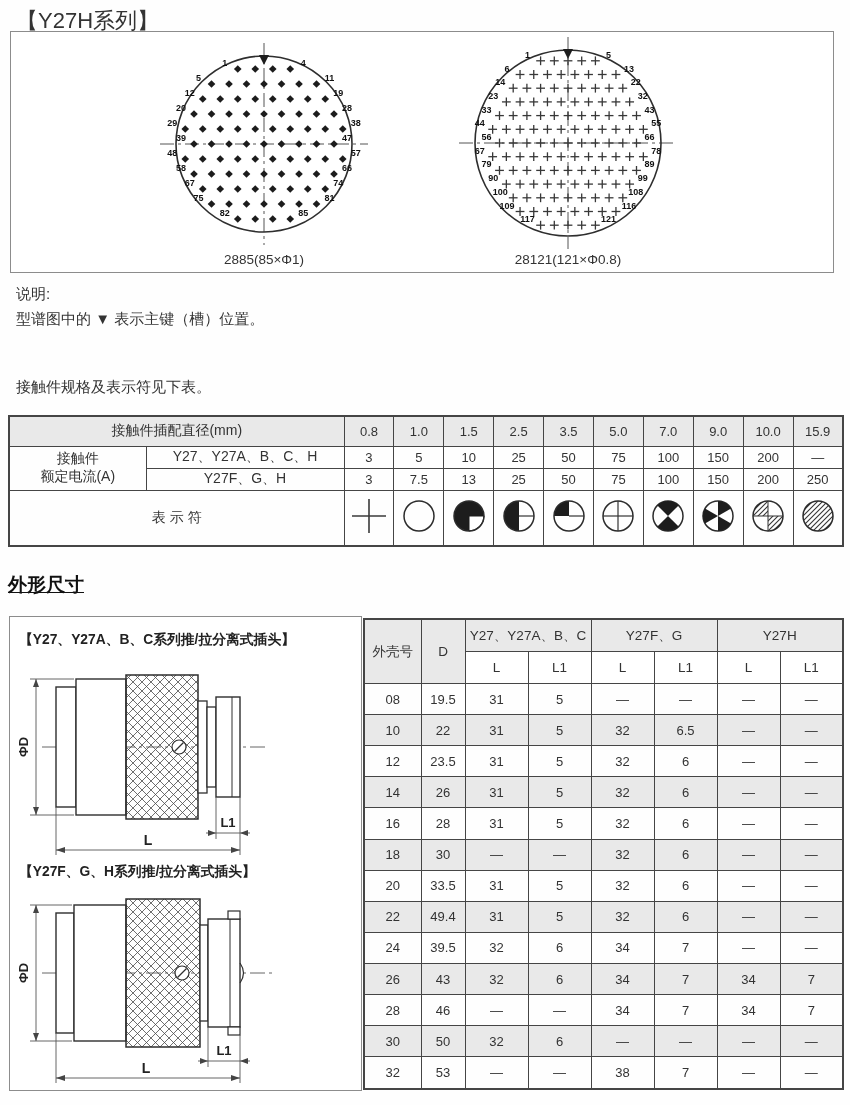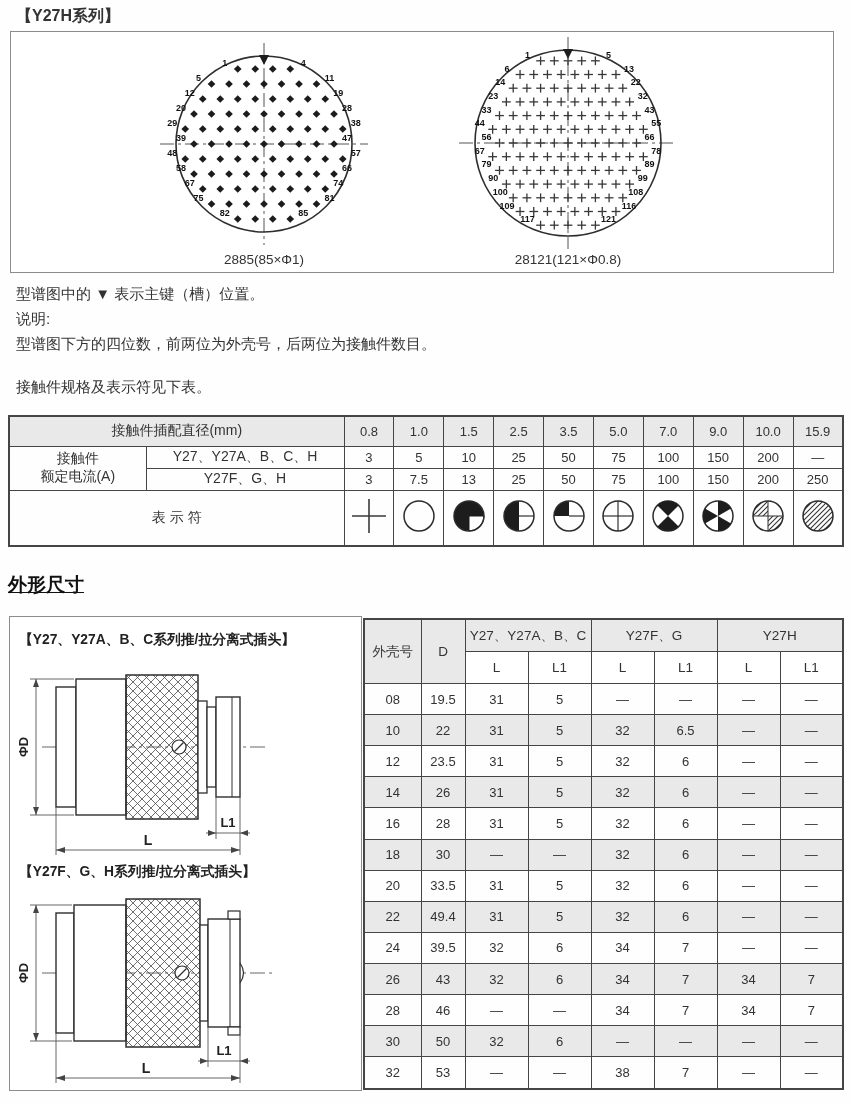--- a/index.html
+++ b/index.html
@@ -1,18 +1,18 @@
 <!DOCTYPE html>
 <html><head>
 <meta charset="utf-8">
 <style>
   html,body{margin:0;padding:0;background:#fff;}
   .page{position:relative;width:850px;height:1105px;background:#fefefe;
         font-family:"Liberation Sans",sans-serif;color:#222;overflow:hidden;}
-  .page-title{position:absolute;left:16px;top:6px;font-size:16px;font-weight:700;color:#333;}
+  .page-title{position:absolute;left:16px;top:6px;font-size:22px;font-weight:400;color:#333;}
   .face-box{position:absolute;left:10px;top:31px;width:822px;height:240px;border:1px solid #8c8c8c;background:#fff;}
   .caption{position:absolute;top:206px;transform:translateX(-50%);font-size:13.5px;color:#333;white-space:nowrap;margin-top:14px;}
   .notes{position:absolute;left:16px;top:281px;font-size:15px;line-height:25px;color:#333;}
   .spec-intro{position:absolute;left:16px;top:378px;font-size:15px;color:#333;}
   table{border-collapse:collapse;}
   table.spec{position:absolute;left:8px;top:415px;width:834px;border:2px solid #454545;table-layout:fixed;}
   .spec td{border:1px solid #454545;text-align:center;vertical-align:middle;font-size:13px;color:#333;padding:0;}
   .spec td.lbl{font-size:14px;}
   .spec .g{background:#e9e9e9;}
   .spec tr.hrow{height:30px;}
@@ -420,23 +420,22 @@
         <line x1="580" y1="193.2" x2="588.8" y2="193.2" stroke="#383838" stroke-width="1.3"></line>
         <line x1="584.4" y1="188.79999999999998" x2="584.4" y2="197.6" stroke="#383838" stroke-width="1.3"></line>
         <text x="516.6" y="190.2" text-anchor="middle" font-size="9" font-weight="bold" fill="#111">117</text>
         <text x="597.4" y="190.2" text-anchor="middle" font-size="9" font-weight="bold" fill="#111">121</text>
       </svg>
     <div class="caption" style="left:253px">2885(85×Φ1)</div>
     <div class="caption" style="left:557px">28121(121×Φ0.8)</div>
   </div>
 
   <div class="notes">
+    <div>说明:</div>
     <div>型谱图中的 ▼ 表示主键（槽）位置。</div>
-    <div>说明:</div>
-    <div>型谱图下方的四位数，前两位为外壳号，后两位为接触件数目。</div>
   </div>
   <div class="spec-intro">接触件规格及表示符见下表。</div>
 
   <table class="spec">
     <colgroup>
         <col style="width:137px">
         <col style="width:198px">
         <col span="10" style="width:49.9px">
       </colgroup>
     <tbody>

